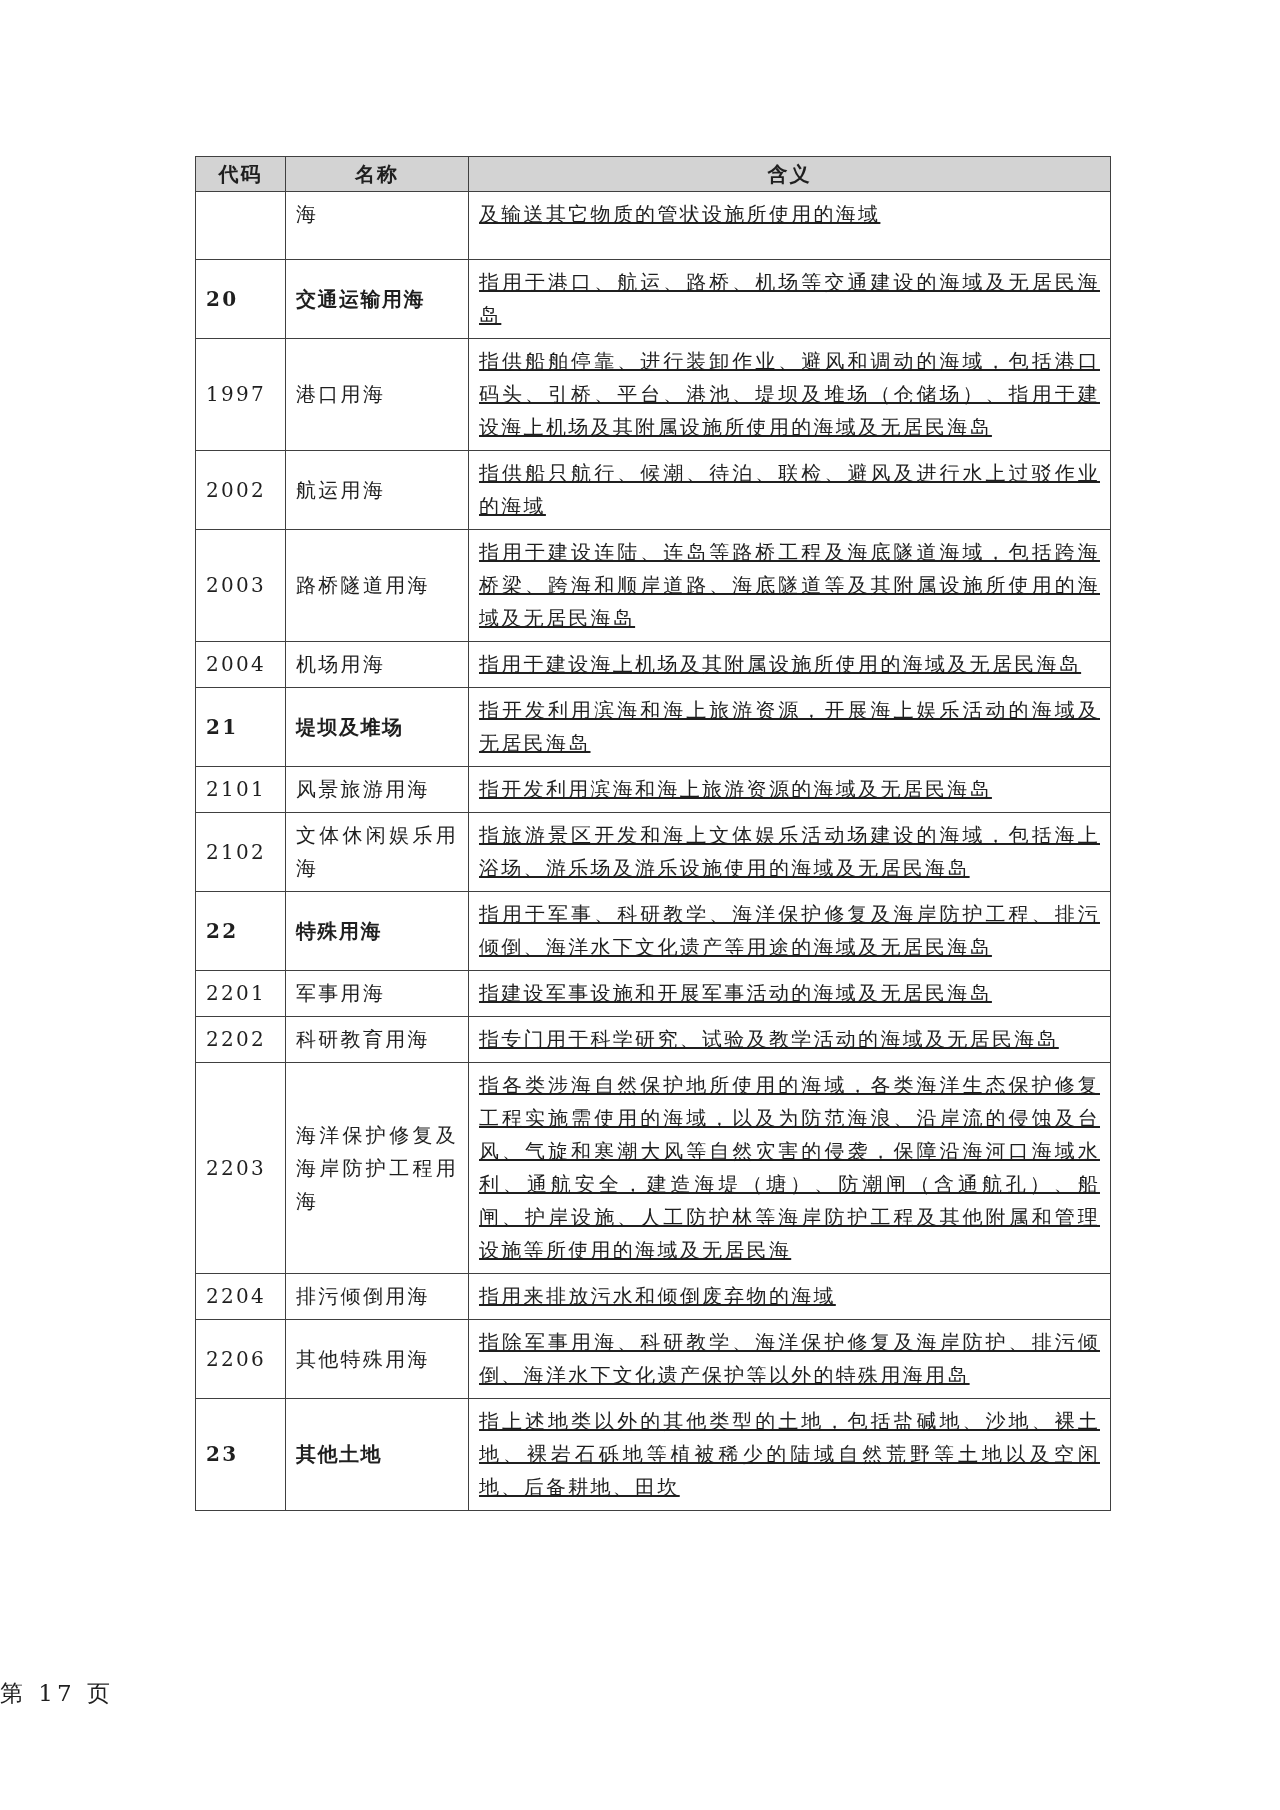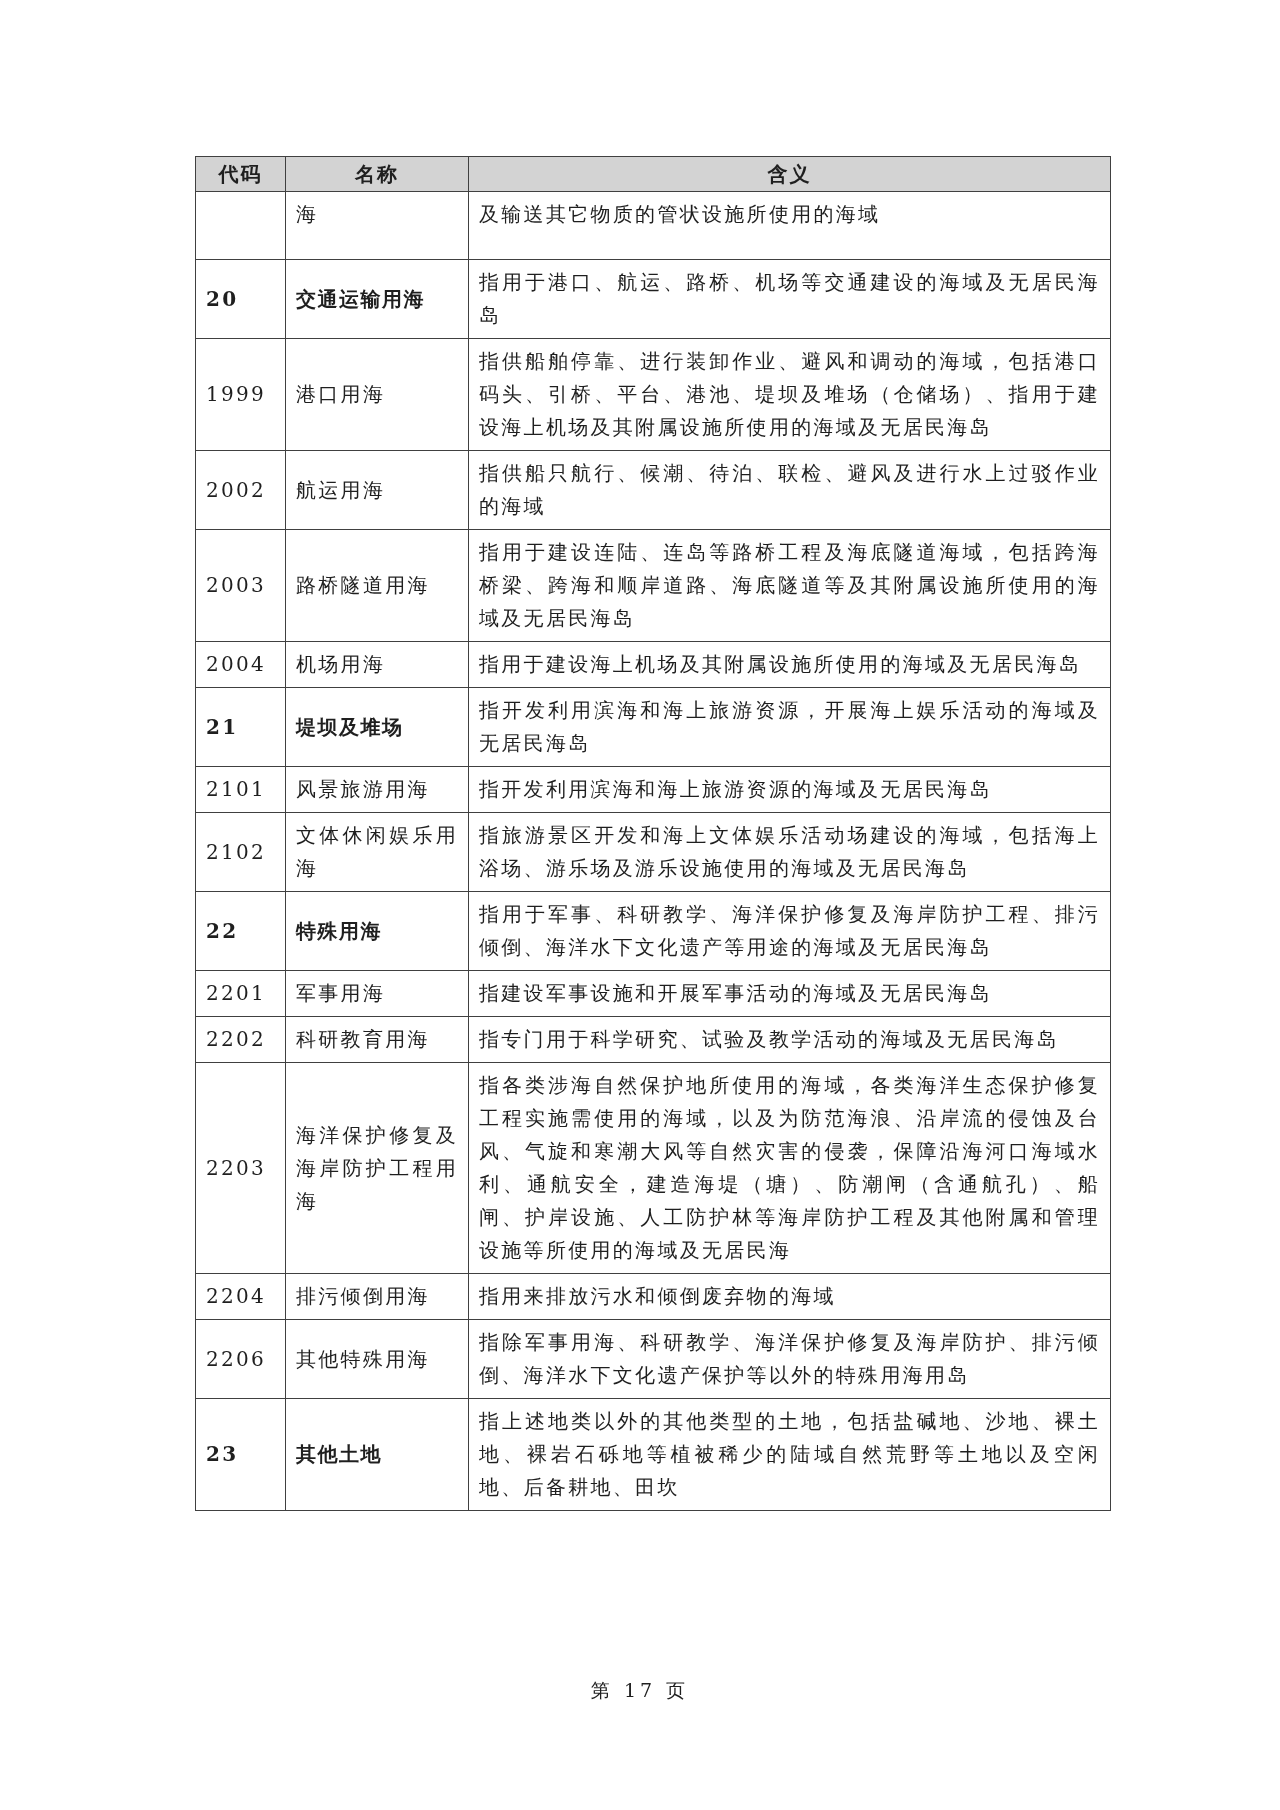--- a/index.html
+++ b/index.html
@@ -52,38 +52,38 @@
     padding-left: 12px;
     letter-spacing: 0.5px;
   }
   td.name {
     text-align: justify;
     text-justify: inter-character;
   }
   td.meaning {
     text-align: justify;
     text-justify: inter-character;
+    text-decoration: underline;
   }
   tr.group td.code { font-weight: bold; }
   tr.group td.name {
     font-weight: bold;
     font-family: "DejaVu Sans", "Liberation Sans", sans-serif;
     letter-spacing: 1.5px;
   }
   tr.cont td {
     vertical-align: top;
     height: 55px;
   }
   .footer {
     position: absolute;
     top: 1678px;
     left: 0;
     width: 1280px;
-    text-align: center;
-    font-size: 19px;
+    font-size: 23px;
     letter-spacing: 4px;
     color: #1f1f1f;
   }
 </style>
 </head>
 <body>
 
 <div class="page">
 
   <table class="landuse">
@@ -104,21 +104,21 @@
         <td class="code"></td>
         <td class="name">海</td>
         <td class="meaning">及输送其它物质的管状设施所使用的海域</td>
       </tr>
       <tr class="group">
         <td class="code">20</td>
         <td class="name">交通运输用海</td>
         <td class="meaning">指用于港口、航运、路桥、机场等交通建设的海域及无居民海岛</td>
       </tr>
       <tr>
-        <td class="code">1999</td>
+        <td class="code">1997</td>
         <td class="name">港口用海</td>
         <td class="meaning">指供船舶停靠、进行装卸作业、避风和调动的海域，包括港口码头、引桥、平台、港池、堤坝及堆场（仓储场）、指用于建设海上机场及其附属设施所使用的海域及无居民海岛</td>
       </tr>
       <tr>
         <td class="code">2002</td>
         <td class="name">航运用海</td>
         <td class="meaning">指供船只航行、候潮、待泊、联检、避风及进行水上过驳作业的海域</td>
       </tr>
       <tr>
         <td class="code">2003</td>

